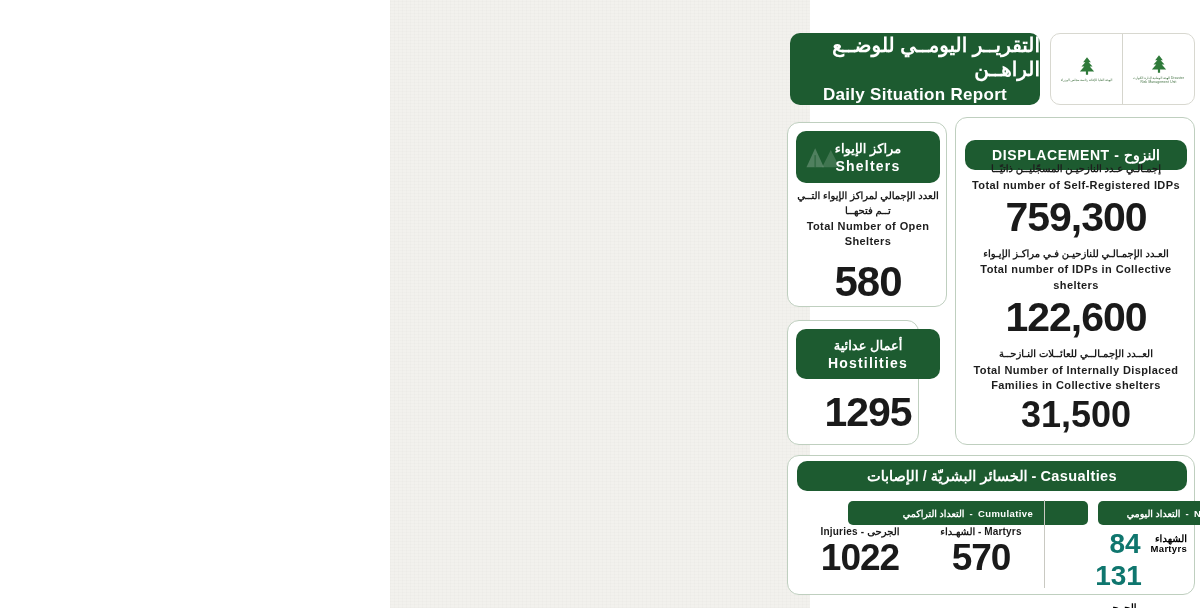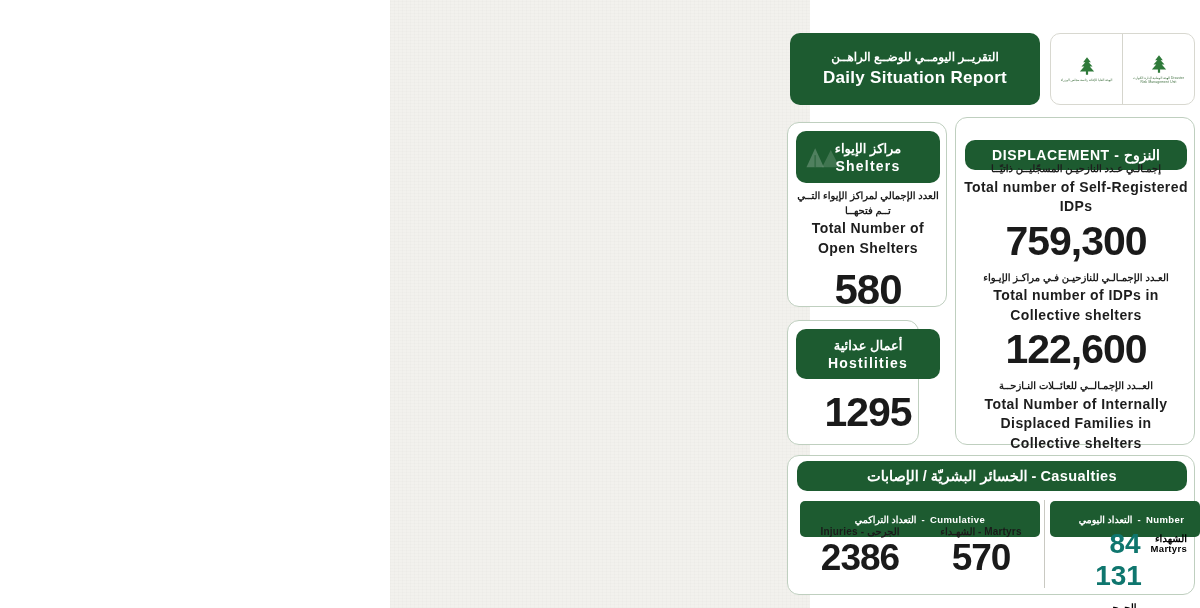--- a/index.html
+++ b/index.html
@@ -69,21 +69,21 @@
     background: #1d5b30;
     border: none;
     border-radius: 10px;
     display: flex;
     flex-direction: column;
     align-items: center;
     justify-content: center;
     color: #fff;
   }
   #title-card .t-ar {
-    font-size: 12px;
+    font-size: 20px;
     font-weight: bold;
     letter-spacing: 1px;
     direction: rtl;
     margin-bottom: 4px;
   }
   #title-card .t-en {
     font-size: 17px;
     font-weight: bold;
     letter-spacing: 0.3px;
   }
@@ -169,21 +169,21 @@
   }
   .lbl-ar {
     font-size: 10px;
     color: #1d1d1d;
     direction: rtl;
     line-height: 1.45;
     font-weight: bold;
     letter-spacing: 0.4px;
   }
   .lbl-en {
-    font-size: 14px;
+    font-size: 11px;
     color: #1d1d1d;
     font-weight: bold;
     line-height: 1.4;
     letter-spacing: 0.4px;
     margin-top: 1px;
   }
   #shelters-value { font-size: 42px; margin-top: 8px; }
 
   
   #hostilities-card {
@@ -260,30 +260,31 @@
     height: 30px;
     display: flex;
     align-items: center;
     justify-content: center;
     font-size: 14.5px;
     font-weight: bold;
     letter-spacing: 0.4px;
   }
   .sub-hdr {
     position: absolute;
-    height: 36px;
+    height: 24px;
     background: #1d5b30;
     border-radius: 5px;
     color: #fff;
     display: flex;
     align-items: center;
     justify-content: center;
     font-size: 9.5px;
     font-weight: bold;
     letter-spacing: 0.4px;
+    margin-left: 48px;
   }
   #cum-hdr { left: 12px; top: 45px; width: 240px; }
   #daily-hdr { left: 262px; top: 45px; width: 137px; padding-left: 13px; }
   .divider-v {
     position: absolute;
     left: 256px;
     top: 44px;
     width: 1px;
     height: 88px;
     background: #c9c9c2;
@@ -430,21 +431,21 @@
       <div class="sub-hdr" id="daily-hdr">
         <span>التعداد اليومي</span>
         <span style="margin:0 5px;">-</span>
         <span>Number</span>
       </div>
 
       <div class="divider-v"></div>
 
       <div class="cum-col" id="cum-injuries">
         <div class="col-lbl-row">Injuries - الجرحى</div>
-        <div class="cum-val">2386</div>
+        <div class="cum-val">1022</div>
       </div>
 
       <div class="cum-col" id="cum-martyrs">
         <div class="col-lbl-row">الشهـداء - Martyrs</div>
         <div class="cum-val">570</div>
       </div>
 
       <div class="daily-row" id="daily-martyrs">
         <div class="daily-val">84</div>
         <div class="daily-lbls">

